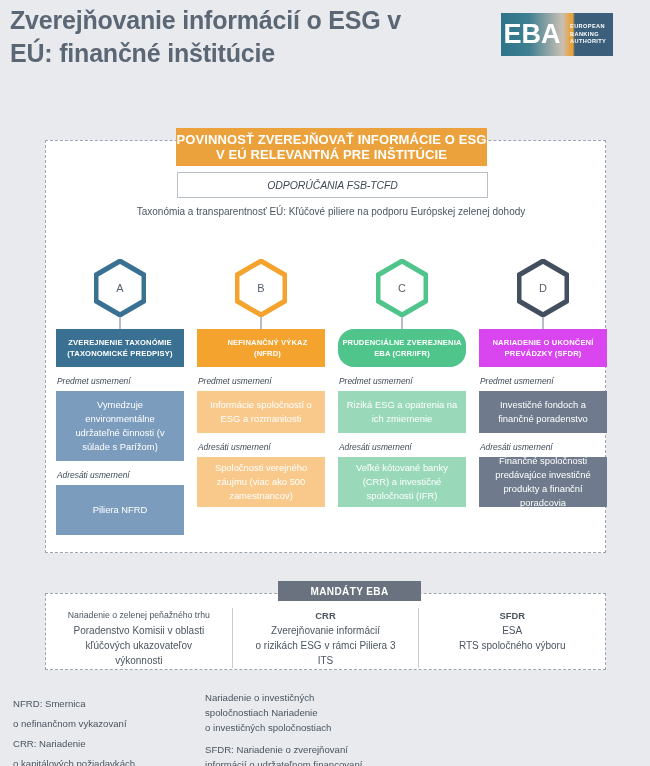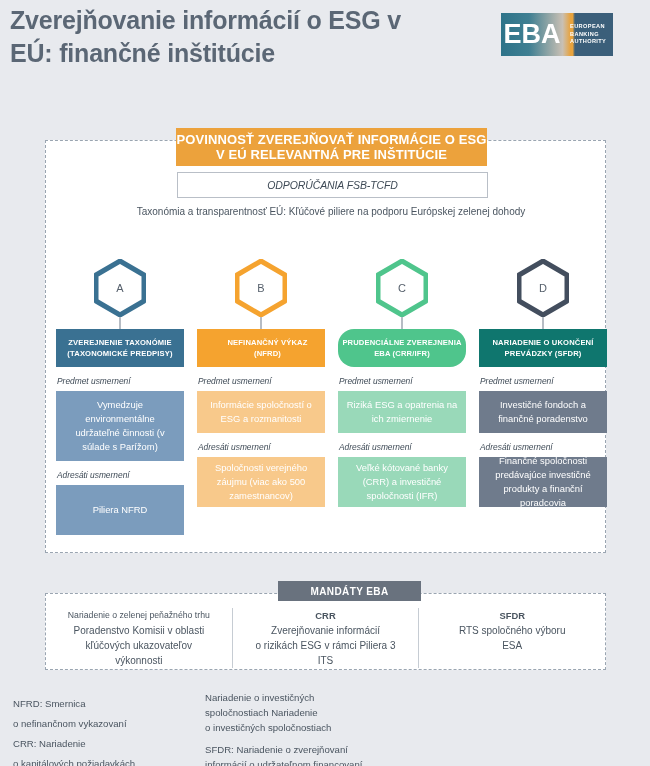--- a/index.html
+++ b/index.html
@@ -105,21 +105,21 @@
     padding:7px 6px;box-sizing:border-box;
   }
 
   
   .c-blue-dark{background:#3a7192;}
   .c-blue-mid{background:#7b9cbd;color:#ffffff;}
   .c-orange{background:#f5a32f;padding-left:17px;}
   .c-orange-lt{background:#f8c98b;color:#ffffff;}
   .c-green{background:#4fc58c;border-radius:16px;}
   .c-green-lt{background:#99d9b9;color:#ffffff;}
-  .c-slate{background:#0f766e;}
+  .c-slate{background:#d946ef;}
   .c-slate-lt{background:#6f7b8c;color:#ffffff;}
 
   
   .panel2{
     position:absolute;left:45px;top:593px;width:561px;height:77px;
     background:#ffffff;border:1px dashed #9aa5b1;box-sizing:border-box;
   }
   .mandates-tag{
     position:absolute;left:232px;top:-13px;width:143px;height:20px;
     background:#69727e;color:#ffffff;font-size:10px;font-weight:bold;
@@ -253,22 +253,22 @@
       <div>výkonnosti</div>
     </div>
     <div class="mandate">
       <div class="hd">CRR</div>
       <div>Zverejňovanie informácií</div>
       <div>o rizikách ESG v rámci Piliera 3</div>
       <div>ITS</div>
     </div>
     <div class="mandate">
       <div class="hd">SFDR</div>
+      <div>ESA</div>
       <div>RTS spoločného výboru</div>
-      <div>ESA</div>
       <div></div>
     </div>
   </div>
 </div>
 
 <div class="legend-l">
   <div>NFRD: Smernica</div>
   <div>o nefinančnom vykazovaní</div>
   <div>CRR: Nariadenie</div>
   <div>o kapitálových požiadavkách</div>

